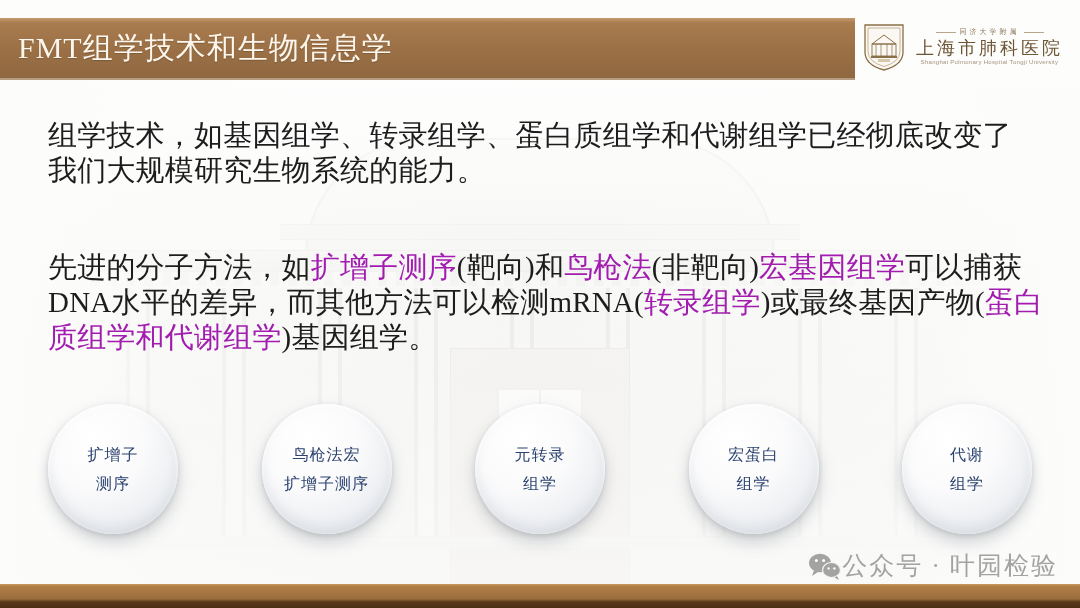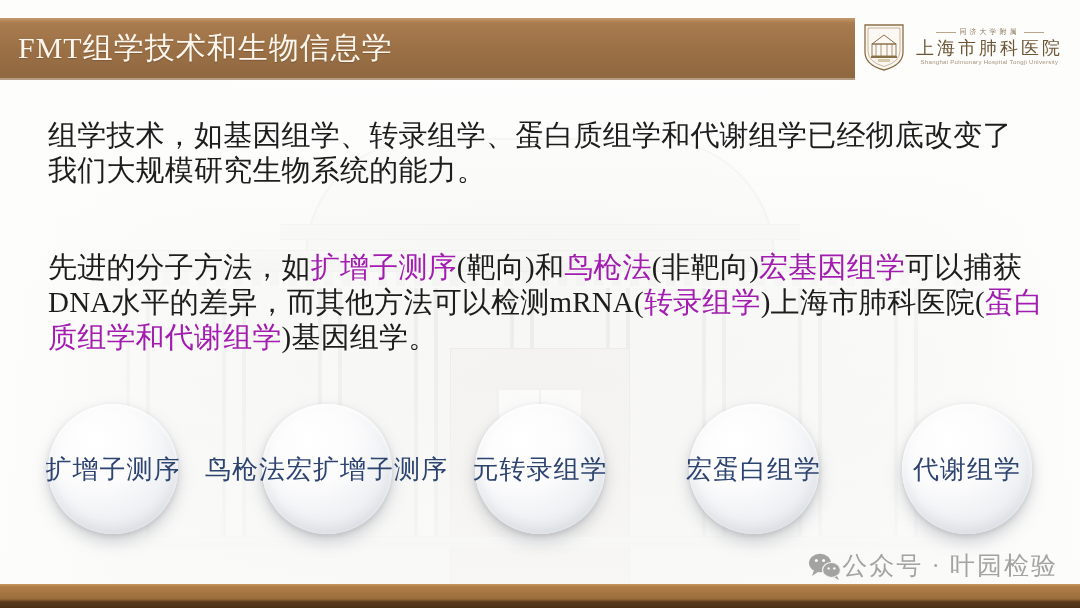--- a/index.html
+++ b/index.html
@@ -159,26 +159,26 @@
   }
   .badge{
     width:130px; height:130px; border-radius:50%;
     background:
       radial-gradient(circle at 36% 28%, #ffffff 0%, #fbfbfc 38%, #eceef1 72%, #dfe3e8 100%);
     box-shadow:
       0 8px 16px rgba(110,115,125,.30),
       0 2px 5px rgba(110,115,125,.22),
       inset 0 2px 4px rgba(255,255,255,.95),
       inset 0 -6px 12px rgba(160,168,180,.22);
-    display:flex; flex-direction:row;
+    display:flex; flex-direction:column;
     align-items:center; justify-content:center;
     text-align:center;
     color:#2d4470;
     font-family:"Liberation Serif","DejaVu Serif",serif;
-    font-size:26px; line-height:29px; letter-spacing:1px;
+    font-size:16px; line-height:29px; letter-spacing:1px;
   }
   .badge span{ display:block; white-space:nowrap; }
 
   
   .footer-mark{
     position:absolute; right:22px; bottom:26px;
     display:flex; align-items:center; 
     color:#9a9a98; opacity:.92;
   }
   .wechat-icon{ width:34px; height:28px; flex:0 0 auto; }
@@ -239,21 +239,21 @@
       <div class="logo-en">Shanghai Pulmonary Hospital Tongji University</div>
     </div>
   </div>
 
   <div class="para" id="para1">
     <div>组学技术，如基因组学、转录组学、蛋白质组学和代谢组学已经彻底改变了</div>
     <div>我们大规模研究生物系统的能力。</div>
   </div>
 
   <div class="para" id="para2">
-    <span>先进的分子方法，如</span><span class="hl">扩增子测序</span><span>(靶向)和</span><span class="hl">鸟枪法</span><span>(非靶向)</span><span class="hl">宏基因组学</span><span>可以捕获DNA水平的差异，而其他方法可以检测mRNA(</span><span class="hl">转录组学</span><span>)上海市肺科医院(</span><span class="hl">蛋白质组学和代谢组学</span><span>)基因组学。</span>
+    <span>先进的分子方法，如</span><span class="hl">扩增子测序</span><span>(靶向)和</span><span class="hl">鸟枪法</span><span>(非靶向)</span><span class="hl">宏基因组学</span><span>可以捕获DNA水平的差异，而其他方法可以检测mRNA(</span><span class="hl">转录组学</span><span>)或最终基因产物(</span><span class="hl">蛋白质组学和代谢组学</span><span>)基因组学。</span>
   </div>
 
   <div class="badges">
     <div class="badge">
       <span>扩增子</span>
       <span>测序</span>
     </div>
     <div class="badge">
       <span>鸟枪法宏</span>
       <span>扩增子测序</span>

